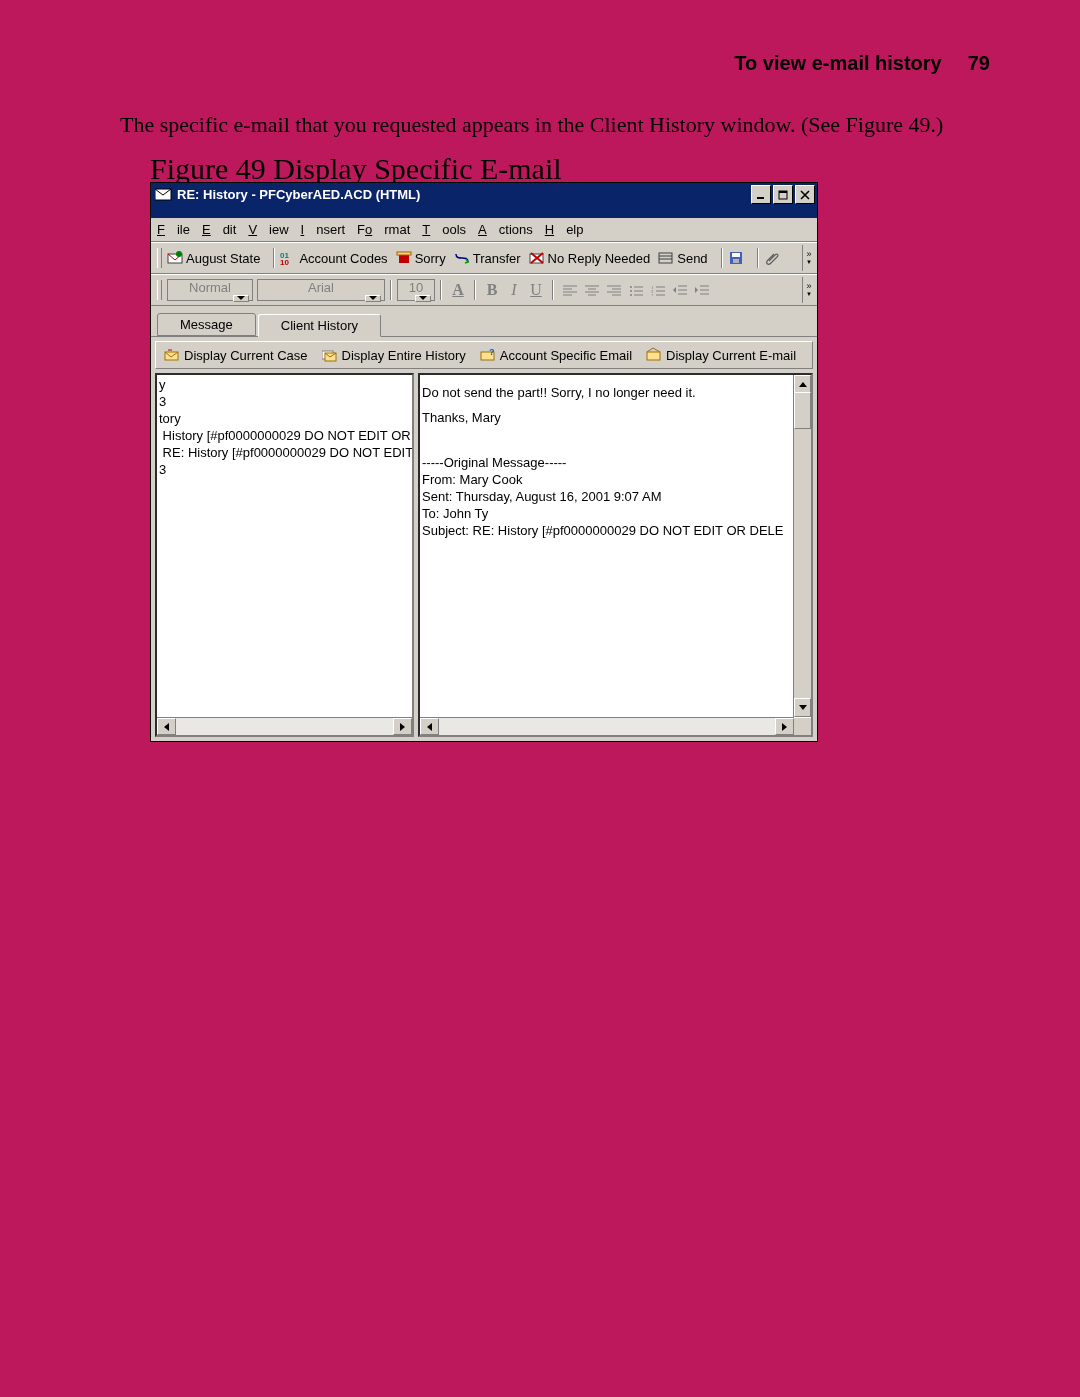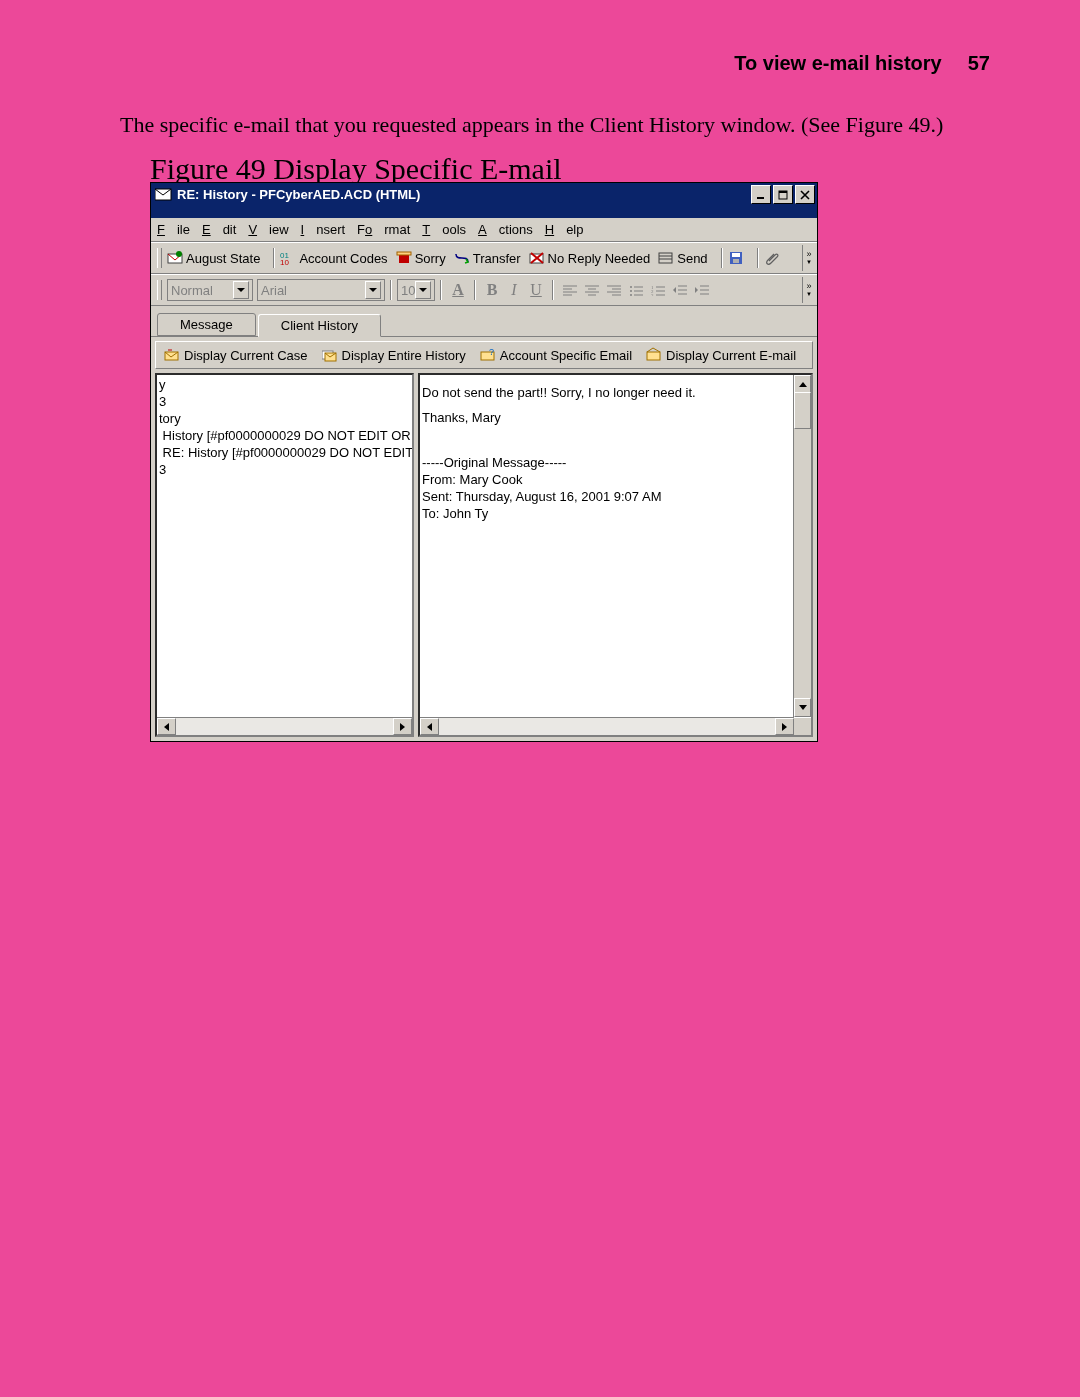--- a/index.html
+++ b/index.html
@@ -1,16 +1,16 @@
 <!DOCTYPE html>
 <html><head>
 <meta charset="utf-8">
 <style>
   html,body{margin:0;padding:0;background:#fff;font-family:"Times New Roman",serif;color:#000;}
-  .page{width:1080px;min-height:1397px;position:relative;background:#ec4899;}
+  .page{width:1080px;min-height:1397px;position:relative;background:#be185d;}
   .header-line{position:absolute;left:120px;right:90px;top:52px;display:flex;justify-content:flex-end;font-family:Verdana,"Segoe UI",sans-serif;font-weight:bold;font-size:20px;}
   .header-line .pg{margin-left:26px;}
   .body-text{position:absolute;left:120px;right:60px;top:110px;font-size:22px;line-height:1.35;}
   .fig-caption{position:absolute;left:150px;top:152px;font-size:30px;}
   .window{position:absolute;left:150px;top:182px;width:666px;border:1px solid #000;background:#d4d0c8;font-family:Tahoma,"MS Sans Serif",Arial,sans-serif;font-size:13px;color:#000;}
   
   .titlebar{background:#0a246a;color:#fff;display:flex;align-items:center;height:23px;padding:0 2px 12px 4px;font-weight:bold;}
   .titlebar .env{width:17px;height:13px;margin-right:5px;display:flex;align-items:center;}
   .titlebar .env svg{display:block;}
   .titlebar .controls{margin-left:auto;display:flex;}
@@ -19,26 +19,26 @@
   
   .menubar{display:flex;align-items:center;height:23px;padding-left:6px;border-bottom:1px solid #808080;background:#d4d0c8;}
   .menubar span{margin-right:12px;}
   .menubar .u{text-decoration:underline;}
   
   .toolbar{display:flex;align-items:center;height:30px;border-bottom:1px solid #808080;border-top:1px solid #fff;background:#d4d0c8;padding:0 2px 0 6px;}
   .toolbar .grip{width:3px;height:20px;border-left:1px solid #fff;border-right:1px solid #808080;margin-right:5px;}
   .tb-item{display:flex;align-items:center;margin-right:8px;}
   .tb-item .lbl{margin-left:3px;}
   .tb-sep{width:1px;height:20px;background:#808080;border-right:1px solid #fff;margin:0 5px;}
-  .icon16{width:16px;height:16px;display:flex;align-items:center;justify-content:flex-start;}
+  .icon16{width:16px;height:16px;display:flex;align-items:center;justify-content:flex-start;font-weight:bold;}
   .icon16 svg{display:block;}
   .overflow{margin-left:auto;width:12px;height:26px;background:#d4d0c8;border-left:1px solid #808080;display:flex;flex-direction:column;align-items:center;justify-content:center;font-size:9px;line-height:8px;}
   
   .combo{height:20px;background:#fff;border:1px solid #808080;display:flex;align-items:center;padding:0 3px;color:#808080;position:relative;}
-  .combo.disabled{background:#d4d0c8;color:#808080;}
+  .combo.disabled{background:#d4d0c8;color:#808080;flex-direction:column;}
   .combo .arr{margin-left:auto;width:14px;height:16px;background:#d4d0c8;border:1px solid #808080;border-top-color:#fff;border-left-color:#fff;display:flex;align-items:center;justify-content:center;}
   .combo .arr svg{display:block;}
   .ftb-btn{width:22px;height:22px;display:flex;align-items:center;justify-content:center;color:#808080;font-family:"Times New Roman",serif;font-size:16px;}
   
   .tabstrip{display:flex;align-items:flex-end;height:26px;padding-left:6px;padding-top:4px;background:#d4d0c8;}
   .tab{padding:3px 22px;border:1px solid #808080;border-top-left-radius:3px;border-top-right-radius:3px;border-bottom:1px solid #808080;background:#d4d0c8;margin-right:2px;position:relative;}
   .tab.active{background:#d4d0c8;border-bottom:1px solid #d4d0c8;border-top-color:#fff;border-left-color:#fff;z-index:2;top:1px;}
   .tab-bottom{height:1px;background:#808080;}
   
   .subtoolbar{display:flex;align-items:center;height:26px;background:#d4d0c8;border:1px solid #808080;border-top-color:#fff;border-left-color:#fff;margin:4px 4px 0 4px;padding:0 4px;}
@@ -66,21 +66,21 @@
   .sbarrow.right{border-top:4px solid transparent;border-bottom:4px solid transparent;border-left:5px solid #000;}
   .pane.left .pane-body{padding-right:0;}
   .corner{position:absolute;right:0;bottom:0;width:17px;height:17px;background:#d4d0c8;}
 </style>
 </head>
 <body>
 
 <div class="page">
   <div class="header-line">
     <span>To view e-mail history</span>
-    <span class="pg">57</span>
+    <span class="pg">79</span>
   </div>
   <div class="body-text">The specific e-mail that you requested appears in the Client History window. (See Figure 49.)</div>
   <div class="fig-caption">Figure 49  Display Specific E-mail</div>
 
   <div class="window">
 
     <div class="titlebar">
       <span class="env">
         <svg width="17" height="13">
             <rect x="0" y="1" width="16" height="11" fill="#fff" stroke="#000"></rect>
@@ -380,20 +380,21 @@
         <div class="pane-body rightbody" style="padding-right:19px">
           <div style="height:8px"></div>
           <div>Do not send the part!! Sorry, I no longer need it.</div>
           <div style="height:8px"></div>
           <div>Thanks, Mary</div>
           <div style="height:28px"></div>
           <div>-----Original Message-----</div>
           <div>From:  Mary Cook</div>
           <div>Sent: Thursday, August 16, 2001 9:07 AM</div>
           <div>To:  John Ty</div>
+          <div>Subject: RE: History [#pf0000000029 DO NOT EDIT OR DELE</div>
         </div>
         <div class="vscroll">
           <div class="btn">
               <div class="sbarrow up"></div>
             </div>
           <div class="thumb"></div>
           <div class="btn down">
               <div class="sbarrow down"></div>
             </div>
         </div>

